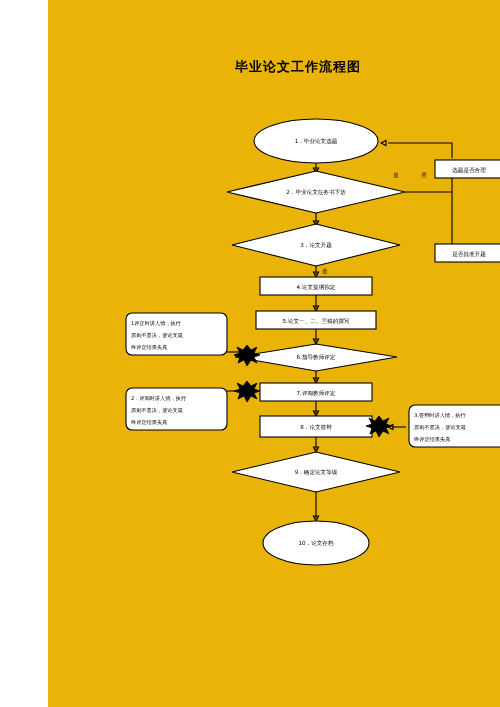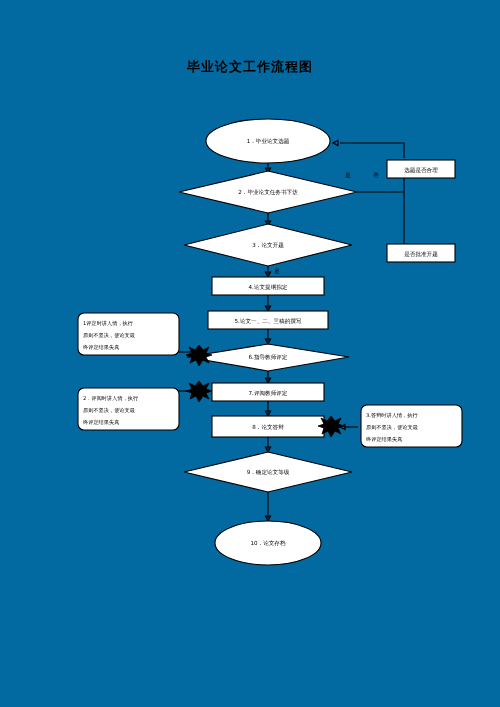--- a/index.html
+++ b/index.html
@@ -11,21 +11,22 @@
     width: 500px;
     height: 707px;
     position: relative;
     font-family: "DejaVu Sans", sans-serif;
     color: #000000;
     overflow: hidden;
   }
   #page {
     position: absolute;
     inset: 0;
-    background: #0369a1;
+    background: #eab308;
+    margin-left: 48px;
   }
   #chart-title {
     position: absolute;
     top: 58px;
     left: 0;
     width: 500px;
     text-align: center;
     font-size: 13px;
     font-weight: bold;
     letter-spacing: 1px;

